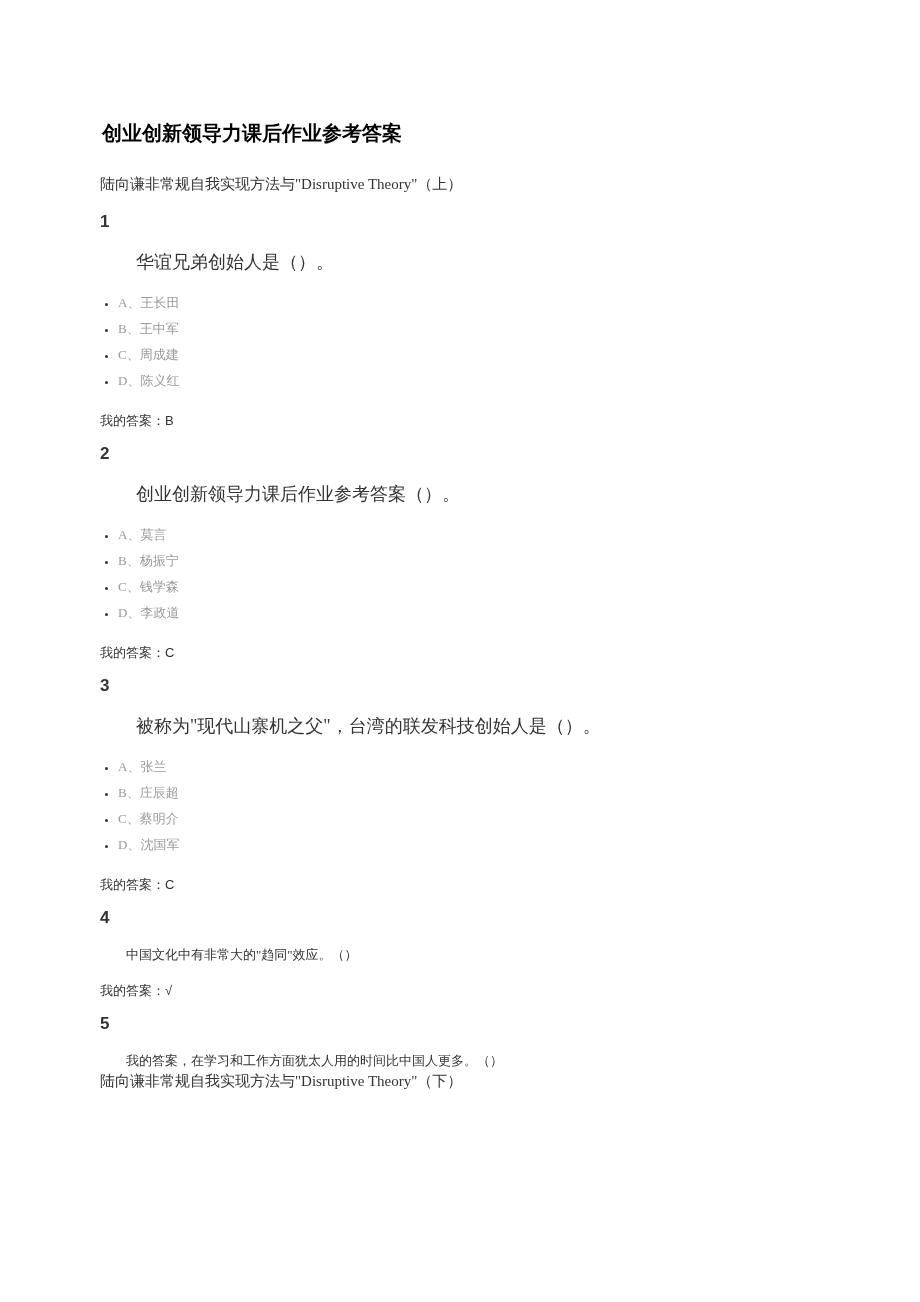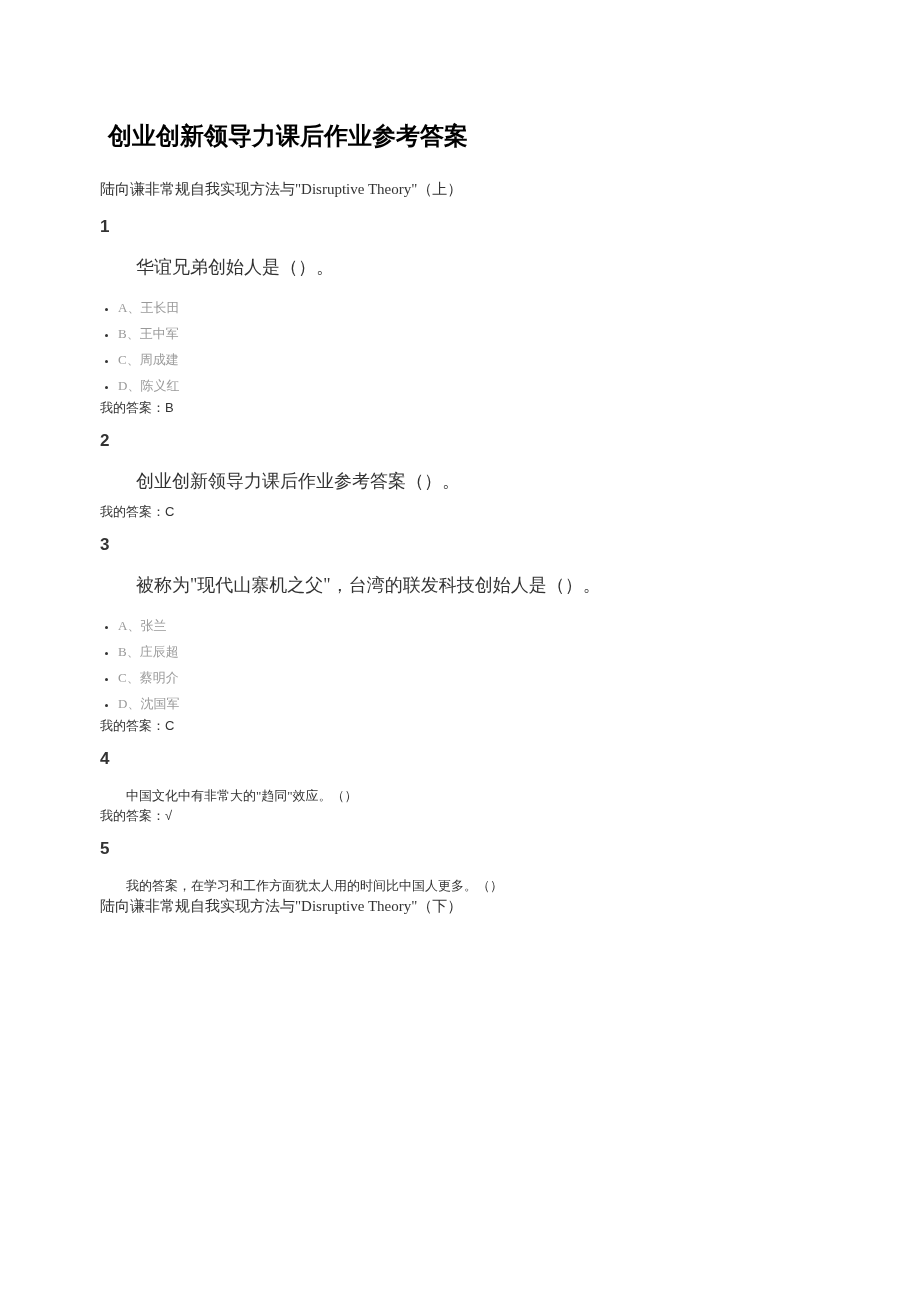--- a/index.html
+++ b/index.html
@@ -9,24 +9,24 @@
     font-family: "Microsoft YaHei", "SimSun", Arial, sans-serif;
     font-size: 13px;
     color: #333;
     width: 920px;
   }
   .page {
     padding: 120px 100px 60px 100px;
     box-sizing: border-box;
   }
   h1.main-title {
-    font-size: 24px;
+    font-size: 20px;
     font-weight: bold;
     color: #000;
-    margin: 0 0 28px 8px;
+    margin: 0 0 28px 2px;
     font-family: Liberation Sans, sans-serif;
   }
   .section-title {
     font-size: 15px;
     color: #333;
     margin: 0 0 18px 0;
     font-family: "SimSun", serif;
   }
   h2.qnum {
     font-size: 17px;
@@ -53,21 +53,21 @@
     color: #999;
     font-family: "SimSun", serif;
   }
   ul.opts li::marker {
     color: #333;
     font-size: 11px;
   }
   .answer {
     font-size: 13px;
     color: #333;
-    margin: 0 0 14px 0;
+    margin: 18px 0 14px 0;
     font-family: "SimSun", serif;
   }
   .answer .val {
     font-family: Arial, sans-serif;
   }
   .tf-text {
     font-size: 13px;
     margin: 0 0 2px 0;
     text-indent: 2em;
     font-family: "SimSun", serif;
@@ -88,20 +88,26 @@
   <ul class="opts">
     <li>A、王长田</li>
     <li>B、王中军</li>
     <li>C、周成建</li>
     <li>D、陈义红</li>
   </ul>
   <div class="answer"><span>我的答案：</span><span class="val">B</span></div>
 
   <h2 class="qnum">2</h2>
   <p class="qtext">创业创新领导力课后作业参考答案（）。</p>
+  <ul class="opts">
+    <li>A、莫言</li>
+    <li>B、杨振宁</li>
+    <li>C、钱学森</li>
+    <li>D、李政道</li>
+  </ul>
   <div class="answer"><span>我的答案：</span><span class="val">C</span></div>
 
   <h2 class="qnum">3</h2>
   <p class="qtext">被称为"现代山寨机之父"，台湾的联发科技创始人是（）。</p>
   <ul class="opts">
     <li>A、张兰</li>
     <li>B、庄辰超</li>
     <li>C、蔡明介</li>
     <li>D、沈国军</li>
   </ul>

